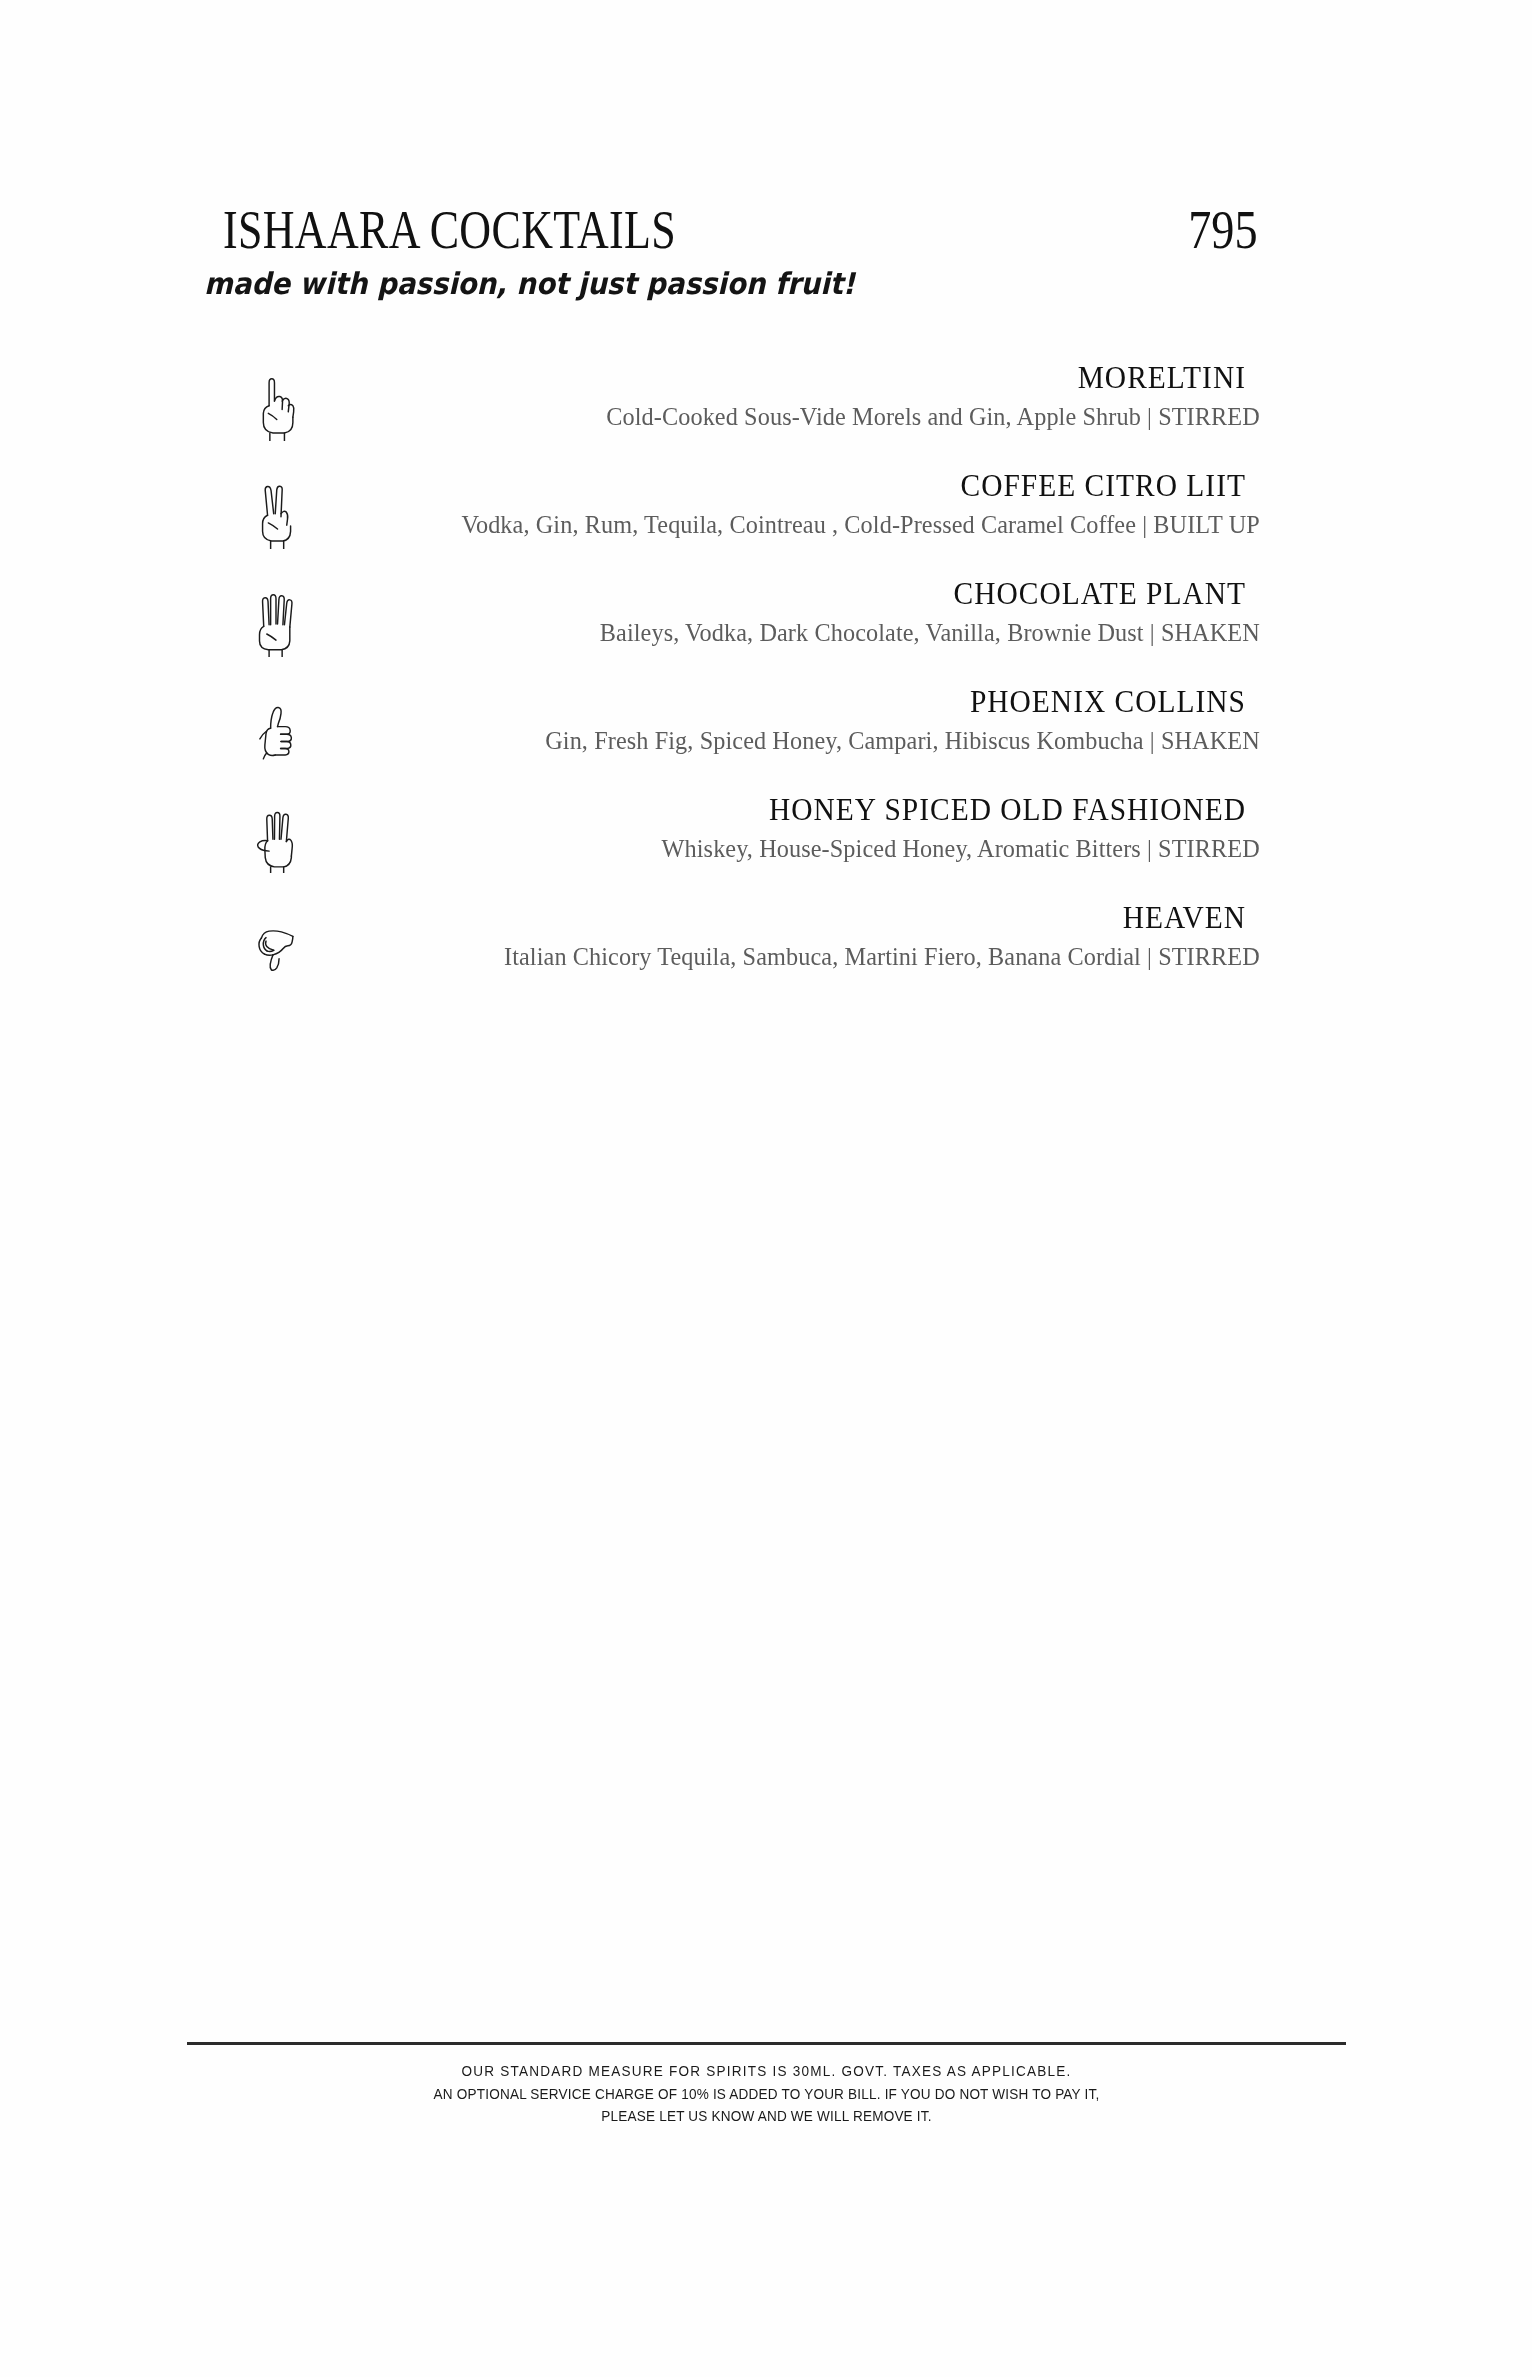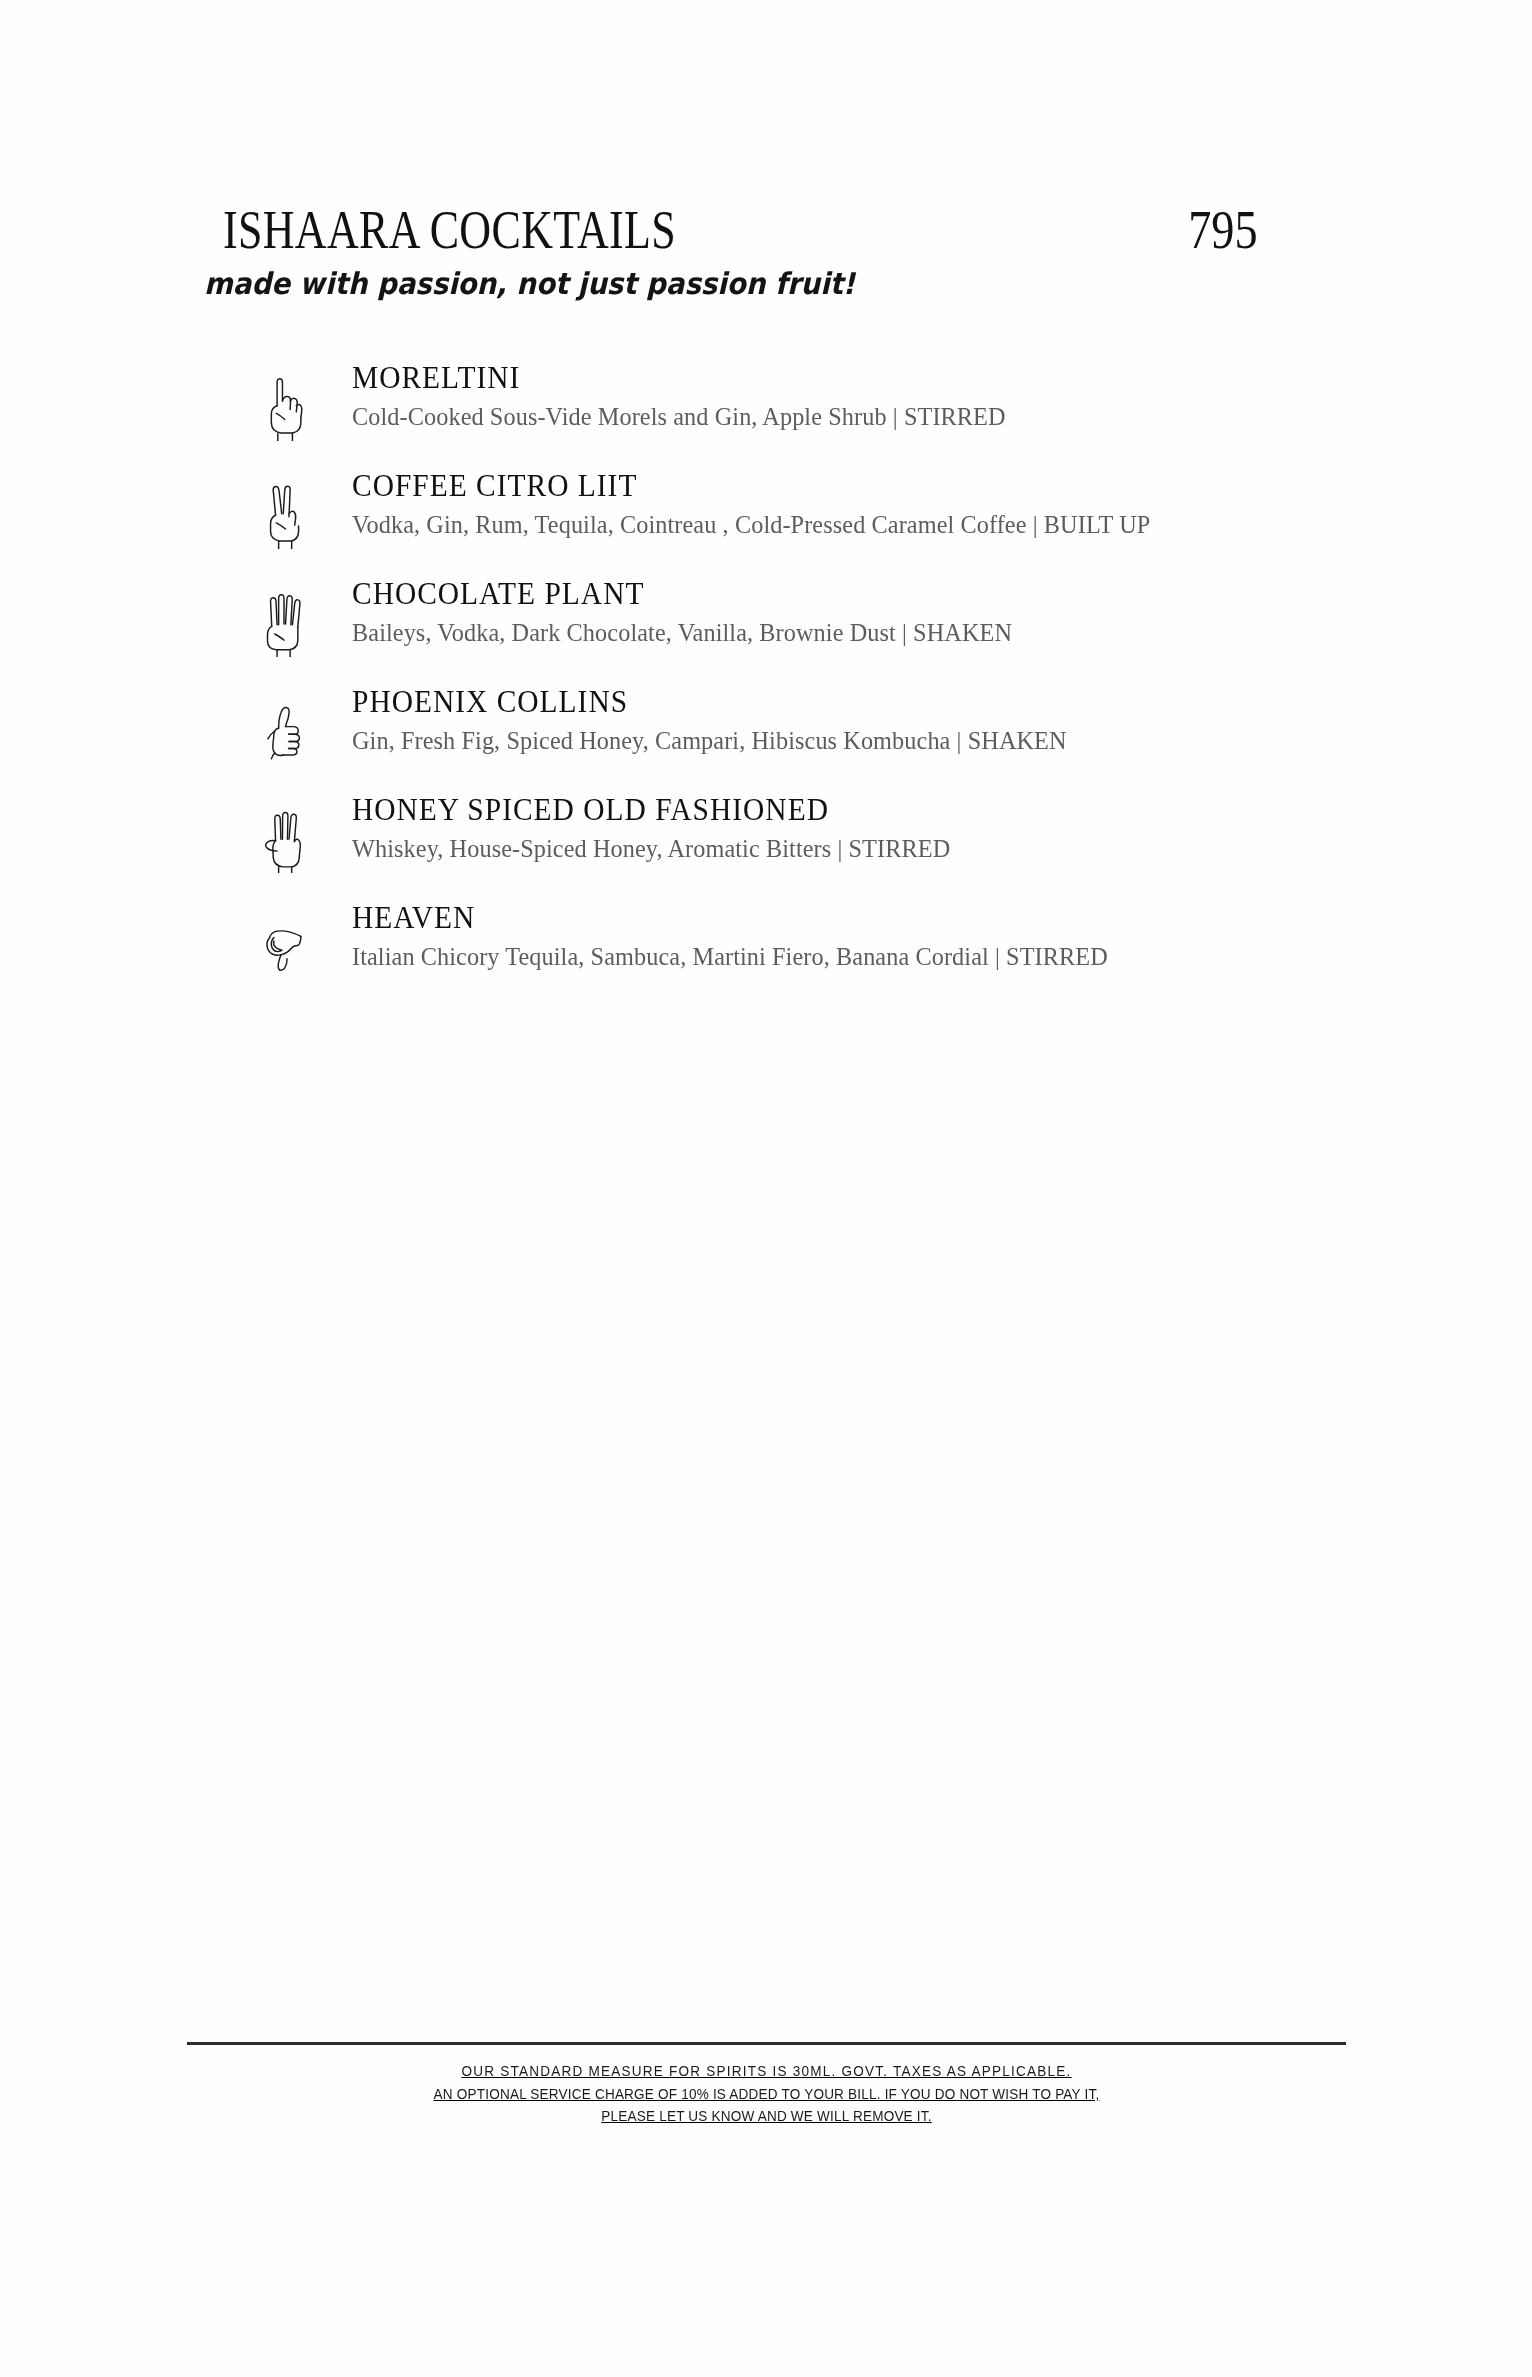--- a/index.html
+++ b/index.html
@@ -66,23 +66,24 @@
     line-height: 1;
     color: #141414;
     transform: scaleX(0.92) skewX(-3deg);
     transform-origin: left center;
     white-space: nowrap;
   }
 
   
   .items {
     position: absolute;
-    left: 238px;
+    left: 230px;
     top: 361px;
     width: 1094px;
+    text-align: right;
   }
   .item {
     position: relative;
     display: flex;
     align-items: flex-start;
     margin-bottom: 28px;
   }
   .item-icon {
     flex: 0 0 92px;
     width: 92px;
@@ -122,21 +123,20 @@
     transform: scaleX(0.955);
     transform-origin: left top;
   }
 
   
   .footer {
     position: absolute;
     left: 187px;
     top: 2042px;
     width: 1159px;
-    text-decoration: underline;
   }
   .footer-rule {
     height: 3.1px;
     background: #2b2b2b;
     width: 100%;
   }
   .footer-text {
     margin-top: 15.4px;
     text-align: center;
     font-family: "Liberation Sans", "DejaVu Sans", sans-serif;

